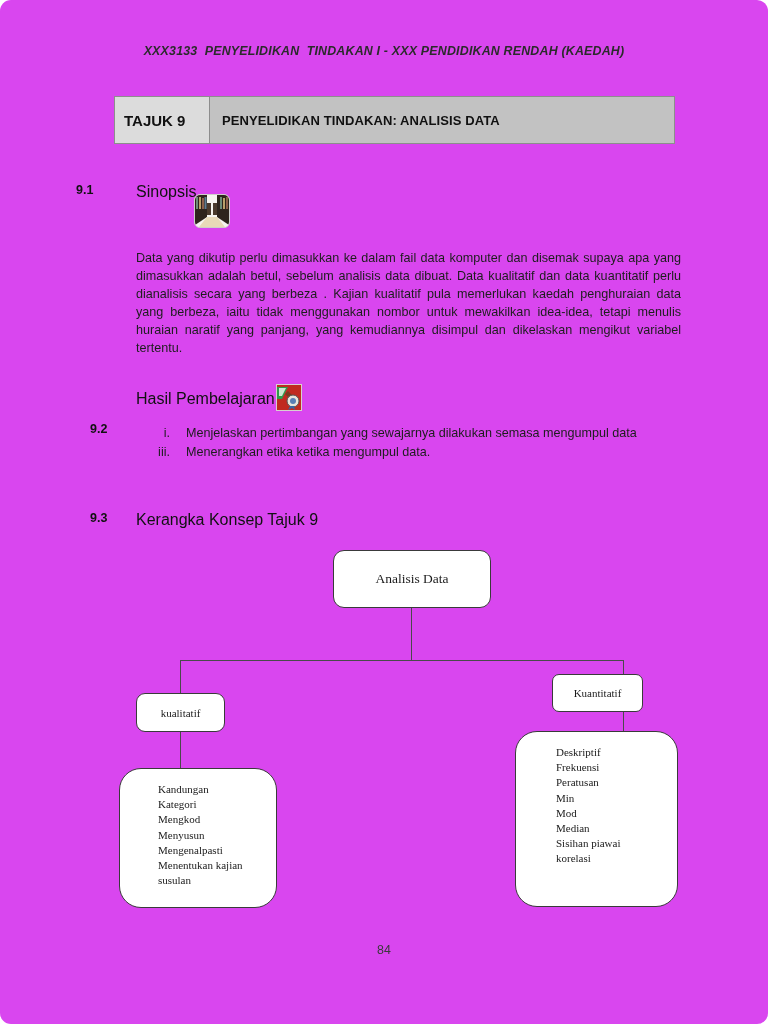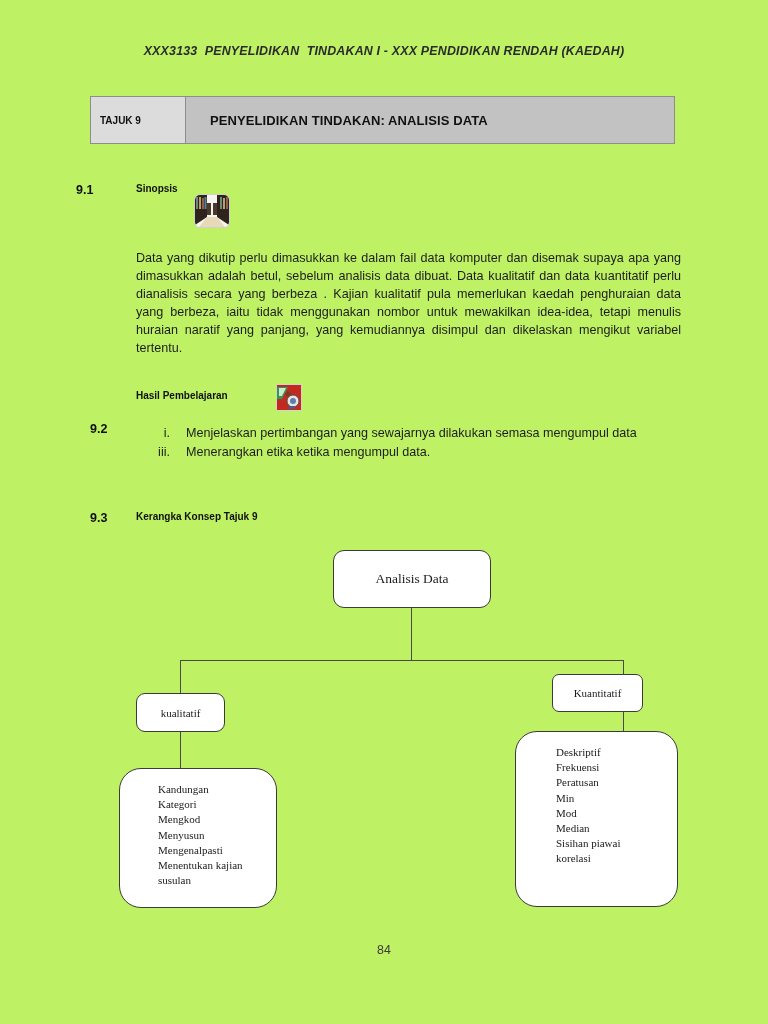--- a/index.html
+++ b/index.html
@@ -14,21 +14,22 @@
     font-family: "Liberation Sans", sans-serif;
     color: #1a1a1a;
     overflow: hidden;
   }
 
   .page {
     position: absolute;
     left: 0; top: 0;
     width: 768px;
     height: 1024px;
-    background: #bef264;
+    background: #d946ef;
+    border-radius: 11px;
   }
 
   
   .running-head {
     position: absolute;
     left: 88px;
     top: 44px;
     width: 592px;
     text-align: center;
     font-style: italic;
@@ -51,49 +52,50 @@
   }
   .topic-cell-left {
     width: 96px;
     background: #dcdcdc;
     border: 1px solid #8d8d8d;
     box-sizing: border-box;
     display: flex;
     align-items: center;
     padding-left: 9px;
     font-weight: bold;
-    font-size: 10px;
+    font-size: 15px;
     color: #111;
+    margin-left: 24px;
   }
   .topic-cell-right {
     flex: 1;
     background: #c2c2c2;
     border: 1px solid #8d8d8d;
     border-left: none;
     box-sizing: border-box;
     display: flex;
     align-items: center;
-    padding-left: 24px;
+    padding-left: 12px;
     font-weight: bold;
     font-size: 13px;
     letter-spacing: 0.1px;
     color: #111;
   }
 
   
   .sec-num {
     position: absolute;
     font-weight: bold;
     font-size: 12.5px;
     color: #111;
   }
   .sec-title {
     position: absolute;
-    font-weight: bold;
-    font-size: 10px;
+    font-weight: normal;
+    font-size: 16px;
     color: #111;
   }
 
   
   .icon-library {
     position: absolute;
     left: 194px;
     top: 194px;
     width: 36px;
     height: 34px;

